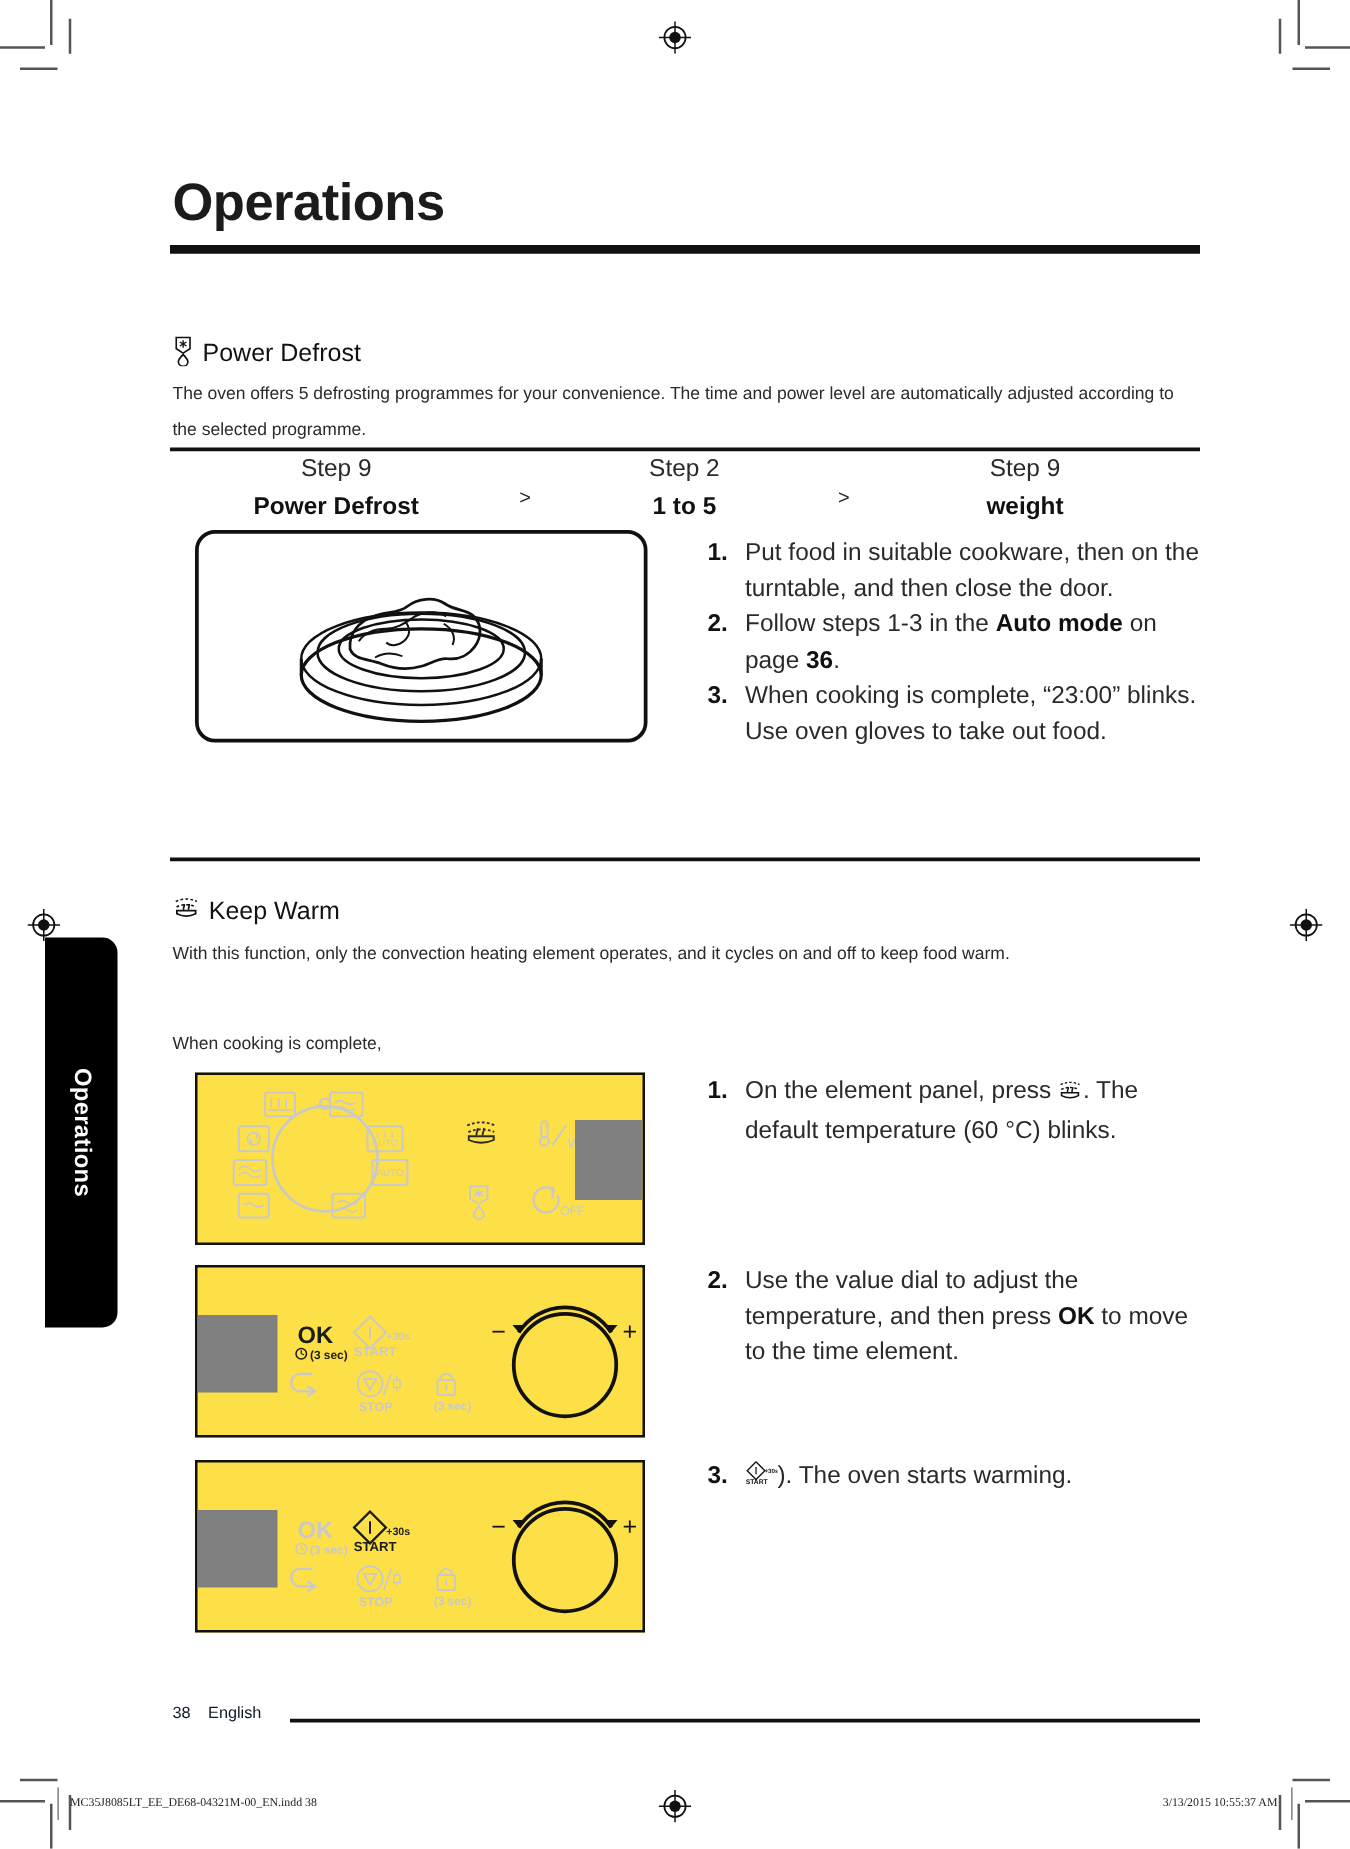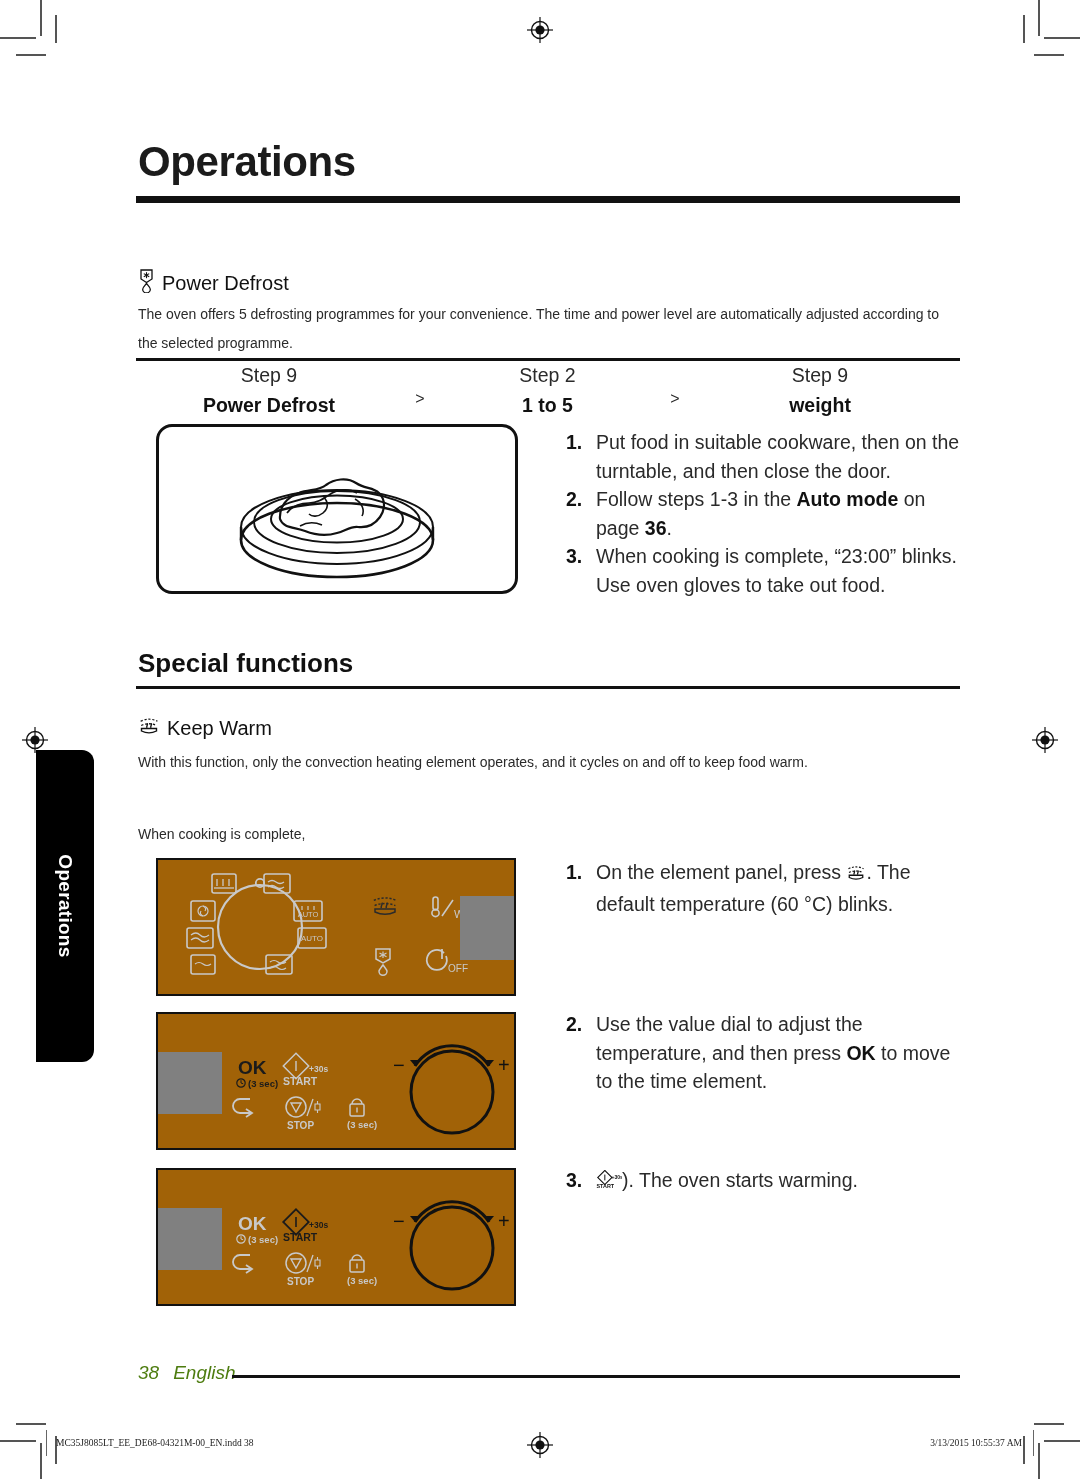--- a/index.html
+++ b/index.html
@@ -62,42 +62,42 @@
   .stepcell .t{font-size:19.5px;color:#2a2a2a;line-height:30px;}
   .stepcell .b{font-size:19.5px;color:#111;font-weight:bold;line-height:30px;}
   .arrow{font-size:16px;color:#2a2a2a;padding-top:30px;}
 
   
   .illus{
     position:absolute;border:3px solid #111;border-radius:16px;background:#fff;
     box-sizing:border-box;overflow:hidden;
   }
   .panel{
-    position:absolute;border:2.5px solid #111;background:#a16207;
+    position:absolute;border:2.5px solid #111;background:#fde047;
     box-sizing:border-box;overflow:hidden;
   }
 
   
   .numlist{position:absolute;}
   .numitem{display:flex;margin-bottom:0px;}
   .numitem .n{
     width:30px;flex:0 0 30px;font-size:19.5px;font-weight:bold;color:#111;
     line-height:28.5px;text-align:left;
   }
   .numitem .x{
     font-size:19.5px;line-height:28.5px;color:#2a2a2a;
   }
   .numitem .x b{color:#111;font-weight:bold;}
 
   
   .ig{display:inline-block;vertical-align:-3px;}
 
   
   .pagenum{
-    position:absolute;left:138px;top:1362px;font-size:19px;color:#4d7c0f;font-style:italic;
+    position:absolute;left:138px;top:1362px;font-size:13px;color:#0f172a;
   }
   .pagenum .num{margin-right:14px;}
   .footer-rule{position:absolute;left:232px;top:1375px;width:728px;height:3px;background:#111;}
 
   .print-footer{
     position:absolute;top:1438px;font-size:9.5px;color:#222;
     font-family:"Liberation Serif", serif;white-space:nowrap;
   }
   .pf-left{left:56px;}
   .pf-right{right:58px;}
@@ -243,23 +243,20 @@
     <div class="numitem">
       <div class="n">2.</div>
       <div class="x">Follow steps 1-3 in the <b>Auto mode</b> on page <b>36</b>.</div>
     </div>
     <div class="numitem">
       <div class="n">3.</div>
       <div class="x">When cooking is complete, “23:00” blinks. Use oven gloves to take out food.</div>
     </div>
   </div>
 
-  <div style="position:absolute;left:138px;top:648px;font-size:26px;font-weight:bold;color:#111;">
-    <span>Special functions</span>
-  </div>
   <div class="rule-med" style="left:136px;top:686px;width:824px;height:2.5px;"></div>
 
   <div class="sec-head" style="left:138px;top:716px;">
     <span class="ig">
       <svg width="22" height="20" viewBox="0 0 22 20">
         <path d="M3.5 12.5 L18.5 12.5 L18.5 15 Q11 18.8 3.5 15 Z" fill="none" stroke="#111" stroke-width="1.4"></path>
         <path d="M3.2 9.5 Q11 6 18.8 9.5" fill="none" stroke="#111" stroke-width="1.3" stroke-dasharray="2.2 1.8"></path>
         <path d="M9 11.8 C8 10 10.2 9.2 9.3 7.3" fill="none" stroke="#111" stroke-width="1.4"></path>
         <path d="M13 11.8 C12 10 14.2 9.2 13.3 7.3" fill="none" stroke="#111" stroke-width="1.4"></path>
         <path d="M2.6 5.2 Q11 1.2 19.4 5.2" fill="none" stroke="#111" stroke-width="1.2" stroke-dasharray="2.2 1.8"></path>

